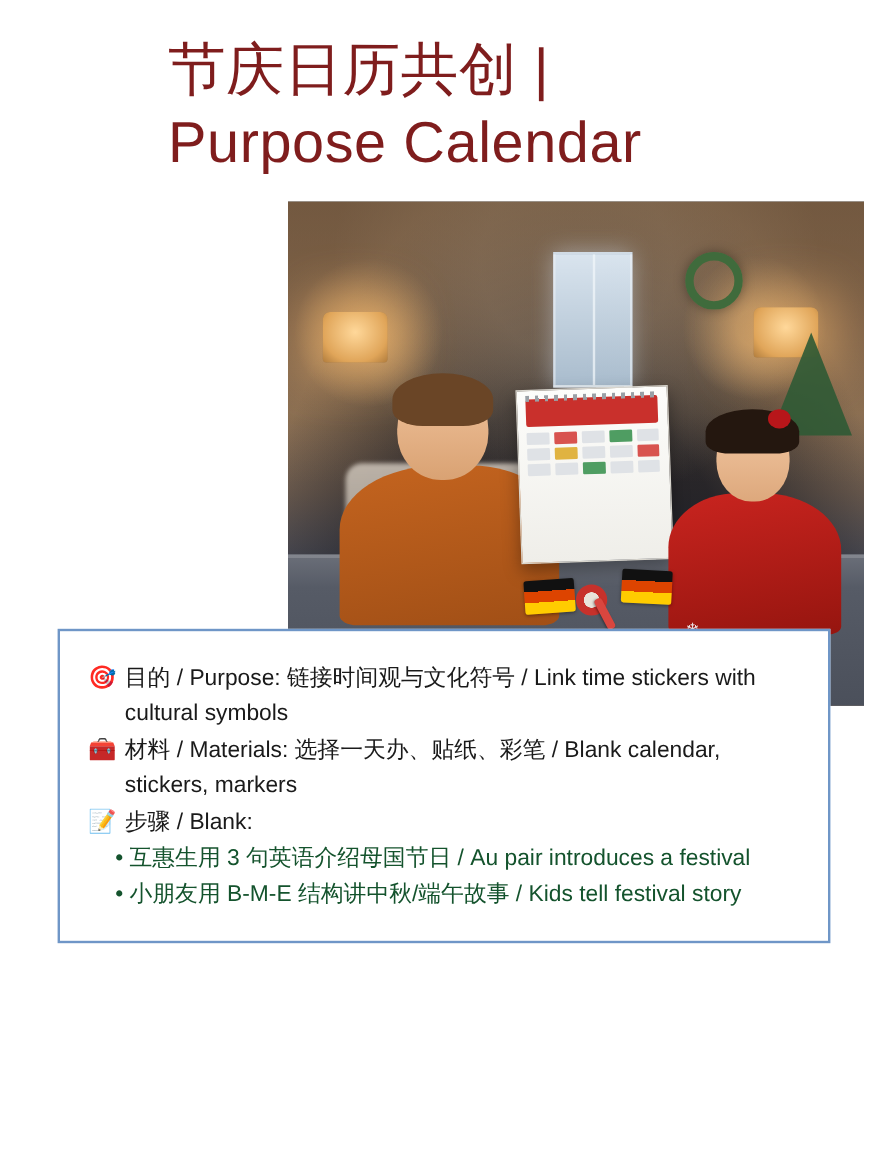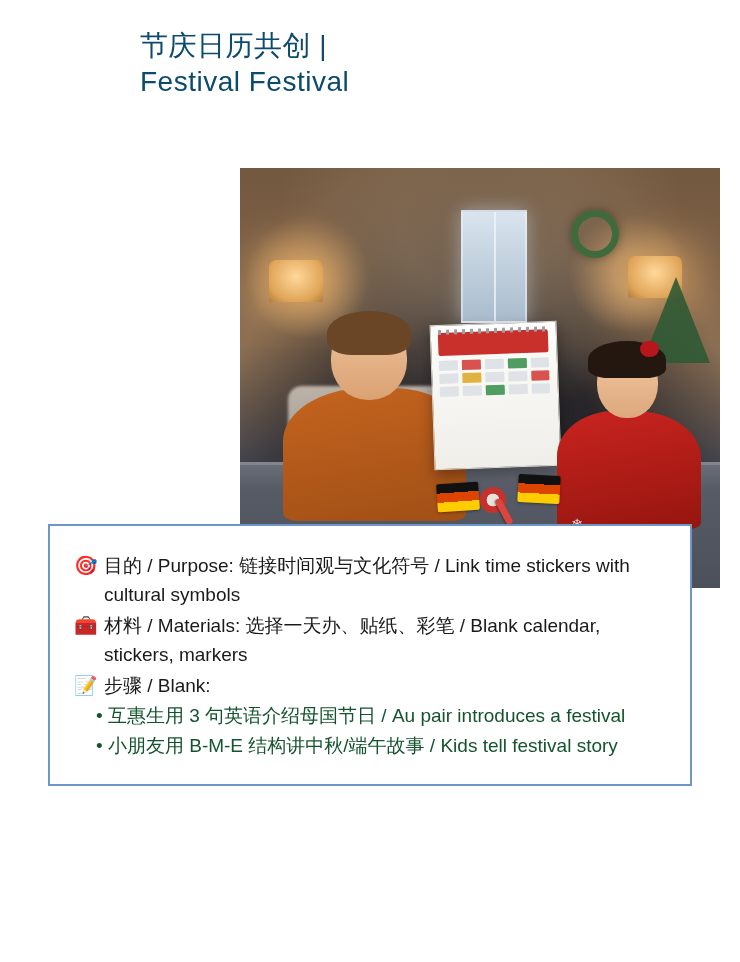--- a/index.html
+++ b/index.html
@@ -17,24 +17,24 @@
   }
 
   
   .title-block {
     position: absolute;
     left: 140px;
     top: 28px;
     width: 560px;
   }
   .title-line {
-    font-size: 28px;
+    font-size: 48px;
     line-height: 1.28;
     font-weight: 400;
-    color: #0c4a6e;
+    color: #7f1d1d;
     white-space: pre;
     letter-spacing: 0.5px;
   }
 
   
   .photo-wrap {
     position: absolute;
     left: 240px;
     top: 168px;
     width: 480px;
@@ -329,21 +329,21 @@
     padding-left: 36px;
     text-indent: -14px;
     margin-bottom: 1px;
   }
 </style>
 </head>
 <body>
 
 <div class="title-block">
   <div class="title-line">节庆日历共创 |</div>
-  <div class="title-line">Festival Festival</div>
+  <div class="title-line">Purpose Calendar</div>
 </div>
 
 <div class="photo-wrap">
   <div class="photo">
     <div class="room-wall"></div>
     <div class="window"></div>
     <div class="lamp left"></div>
     <div class="lamp right"></div>
     <div class="wreath"></div>
     <div class="tree"></div>

